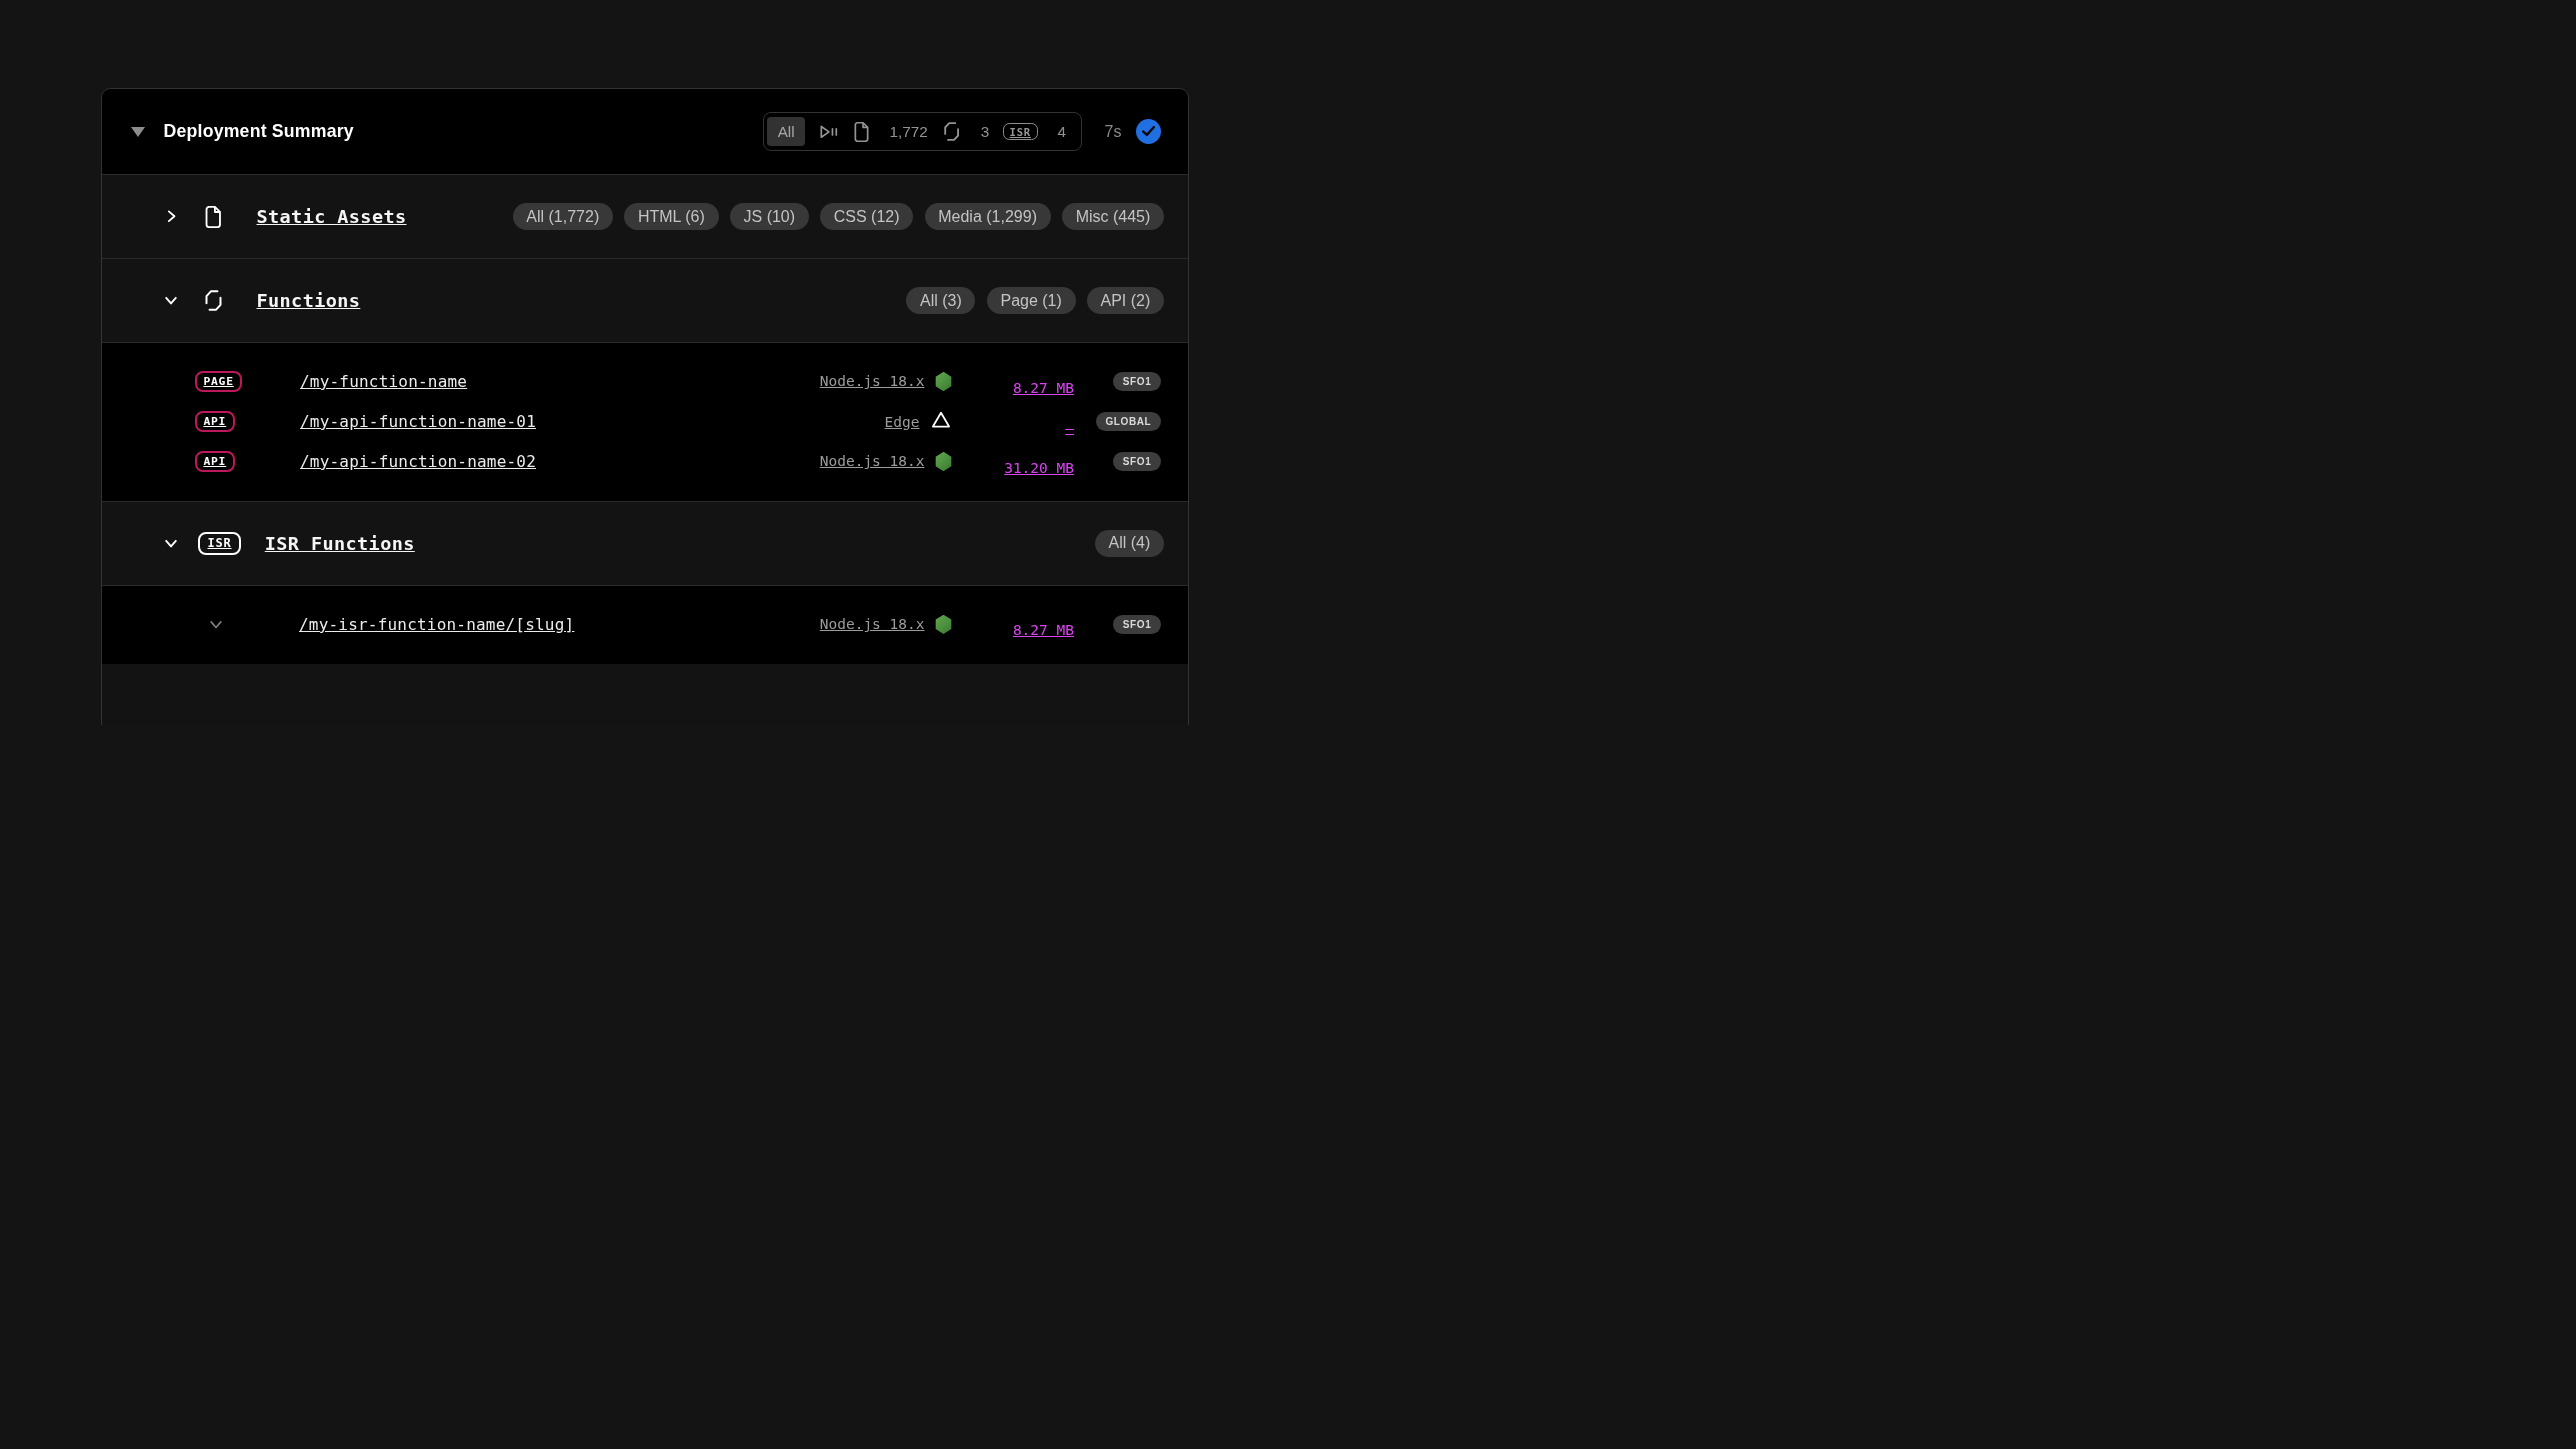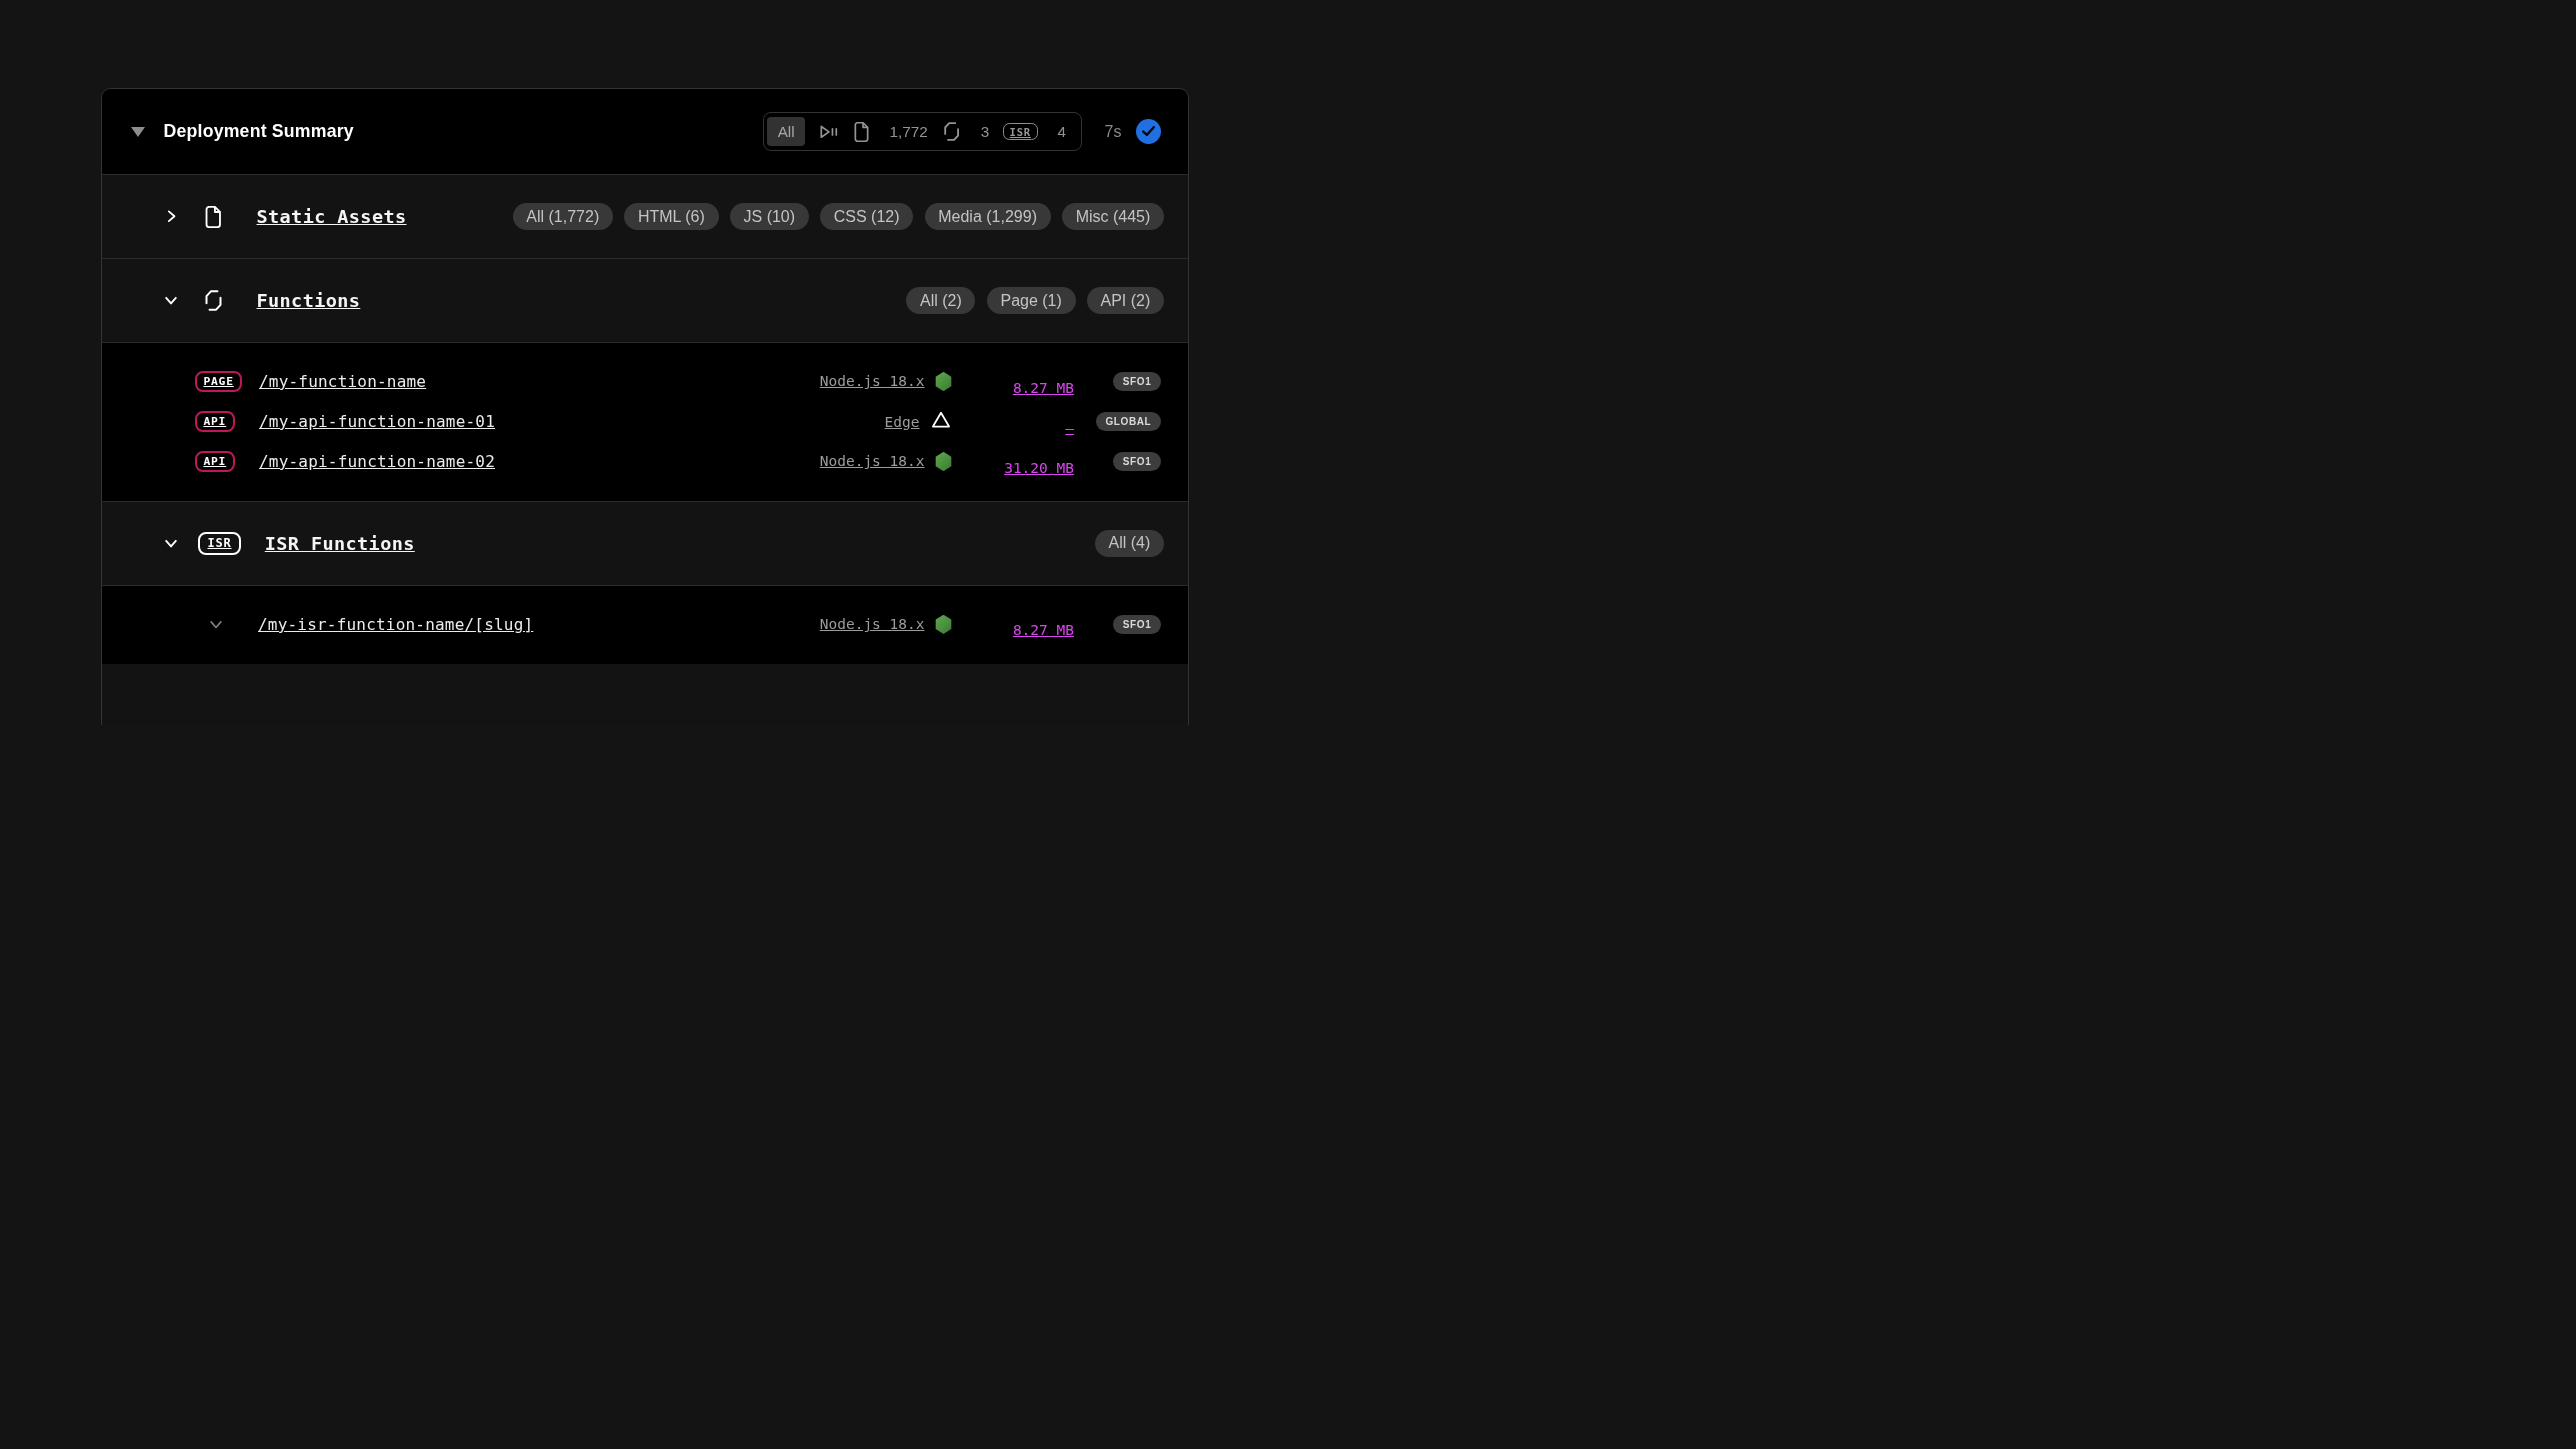--- a/index.html
+++ b/index.html
@@ -73,21 +73,21 @@
   
   .detail { background:#000; border-top:0.8px solid #2a2a2a; padding:18.5px 27px 19.3px 0; }
   .detail-row { height:40px; display:flex; align-items:center; }
   .tag-cell { margin-left:93px; width:64px; display:flex; }
   .fn-tag {
     border:2px solid #be185d; border-radius:8px; color:#fff;
     font-size:11.3px; font-weight:bold; padding:1.6px 6.4px; letter-spacing:0.8px;
   }
   .isr-chev-cell { margin-left:106px; width:16px; display:flex; justify-content:center; }
   .isr-path-spacer { width:34px; }
-  .fn-path { color:#ececec; font-size:16px; letter-spacing:0.2px; }
+  .fn-path { color:#ececec; font-size:16px; letter-spacing:0.2px;margin-left:41px; }
   .row-right { margin-left:auto; display:flex; align-items:center; }
   .runtime-cell {
     min-width:205px; display:flex; align-items:center; justify-content:flex-end;
     gap:10.5px; color:#9c9c9c; font-size:14.5px;
   }
   .node-hex {
     width:17px; height:19.3px;
     background:linear-gradient(135deg,#63a74f 0%,#4c9040 55%,#38762e 100%);
     clip-path:polygon(50% 0%,96% 25%,96% 75%,50% 100%,4% 75%,4% 25%);
   }
@@ -189,21 +189,21 @@
           </svg>
       </span>
       <span class="sec-icon">
         <svg width="21" height="23" viewBox="0 0 24 26" fill="none" stroke="#fff" stroke-width="2.3" stroke-linejoin="round" stroke-linecap="round">
           <path d="M16.5 2.5 H9 L4 8 V16"></path>
           <path d="M7.5 23.5 H15 L20 18 V10"></path>
         </svg>
       </span>
       <span class="sec-title mono">Functions</span>
       <span class="badges">
-        <span class="pill">All (2)</span>
+        <span class="pill">All (3)</span>
         <span class="pill">Page (1)</span>
         <span class="pill">API (2)</span>
       </span>
     </div>
 
     <div class="detail">
 
       <div class="detail-row">
         <span class="tag-cell">
             <span class="fn-tag mono">PAGE</span>

